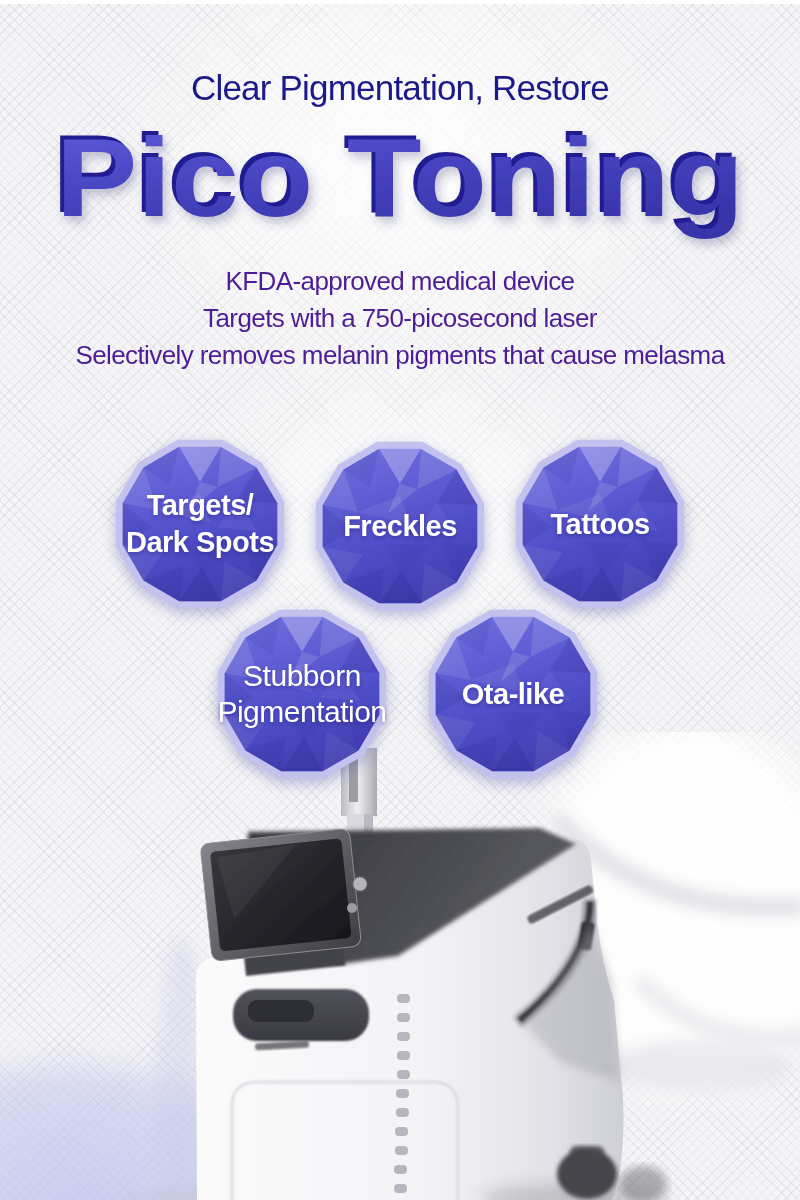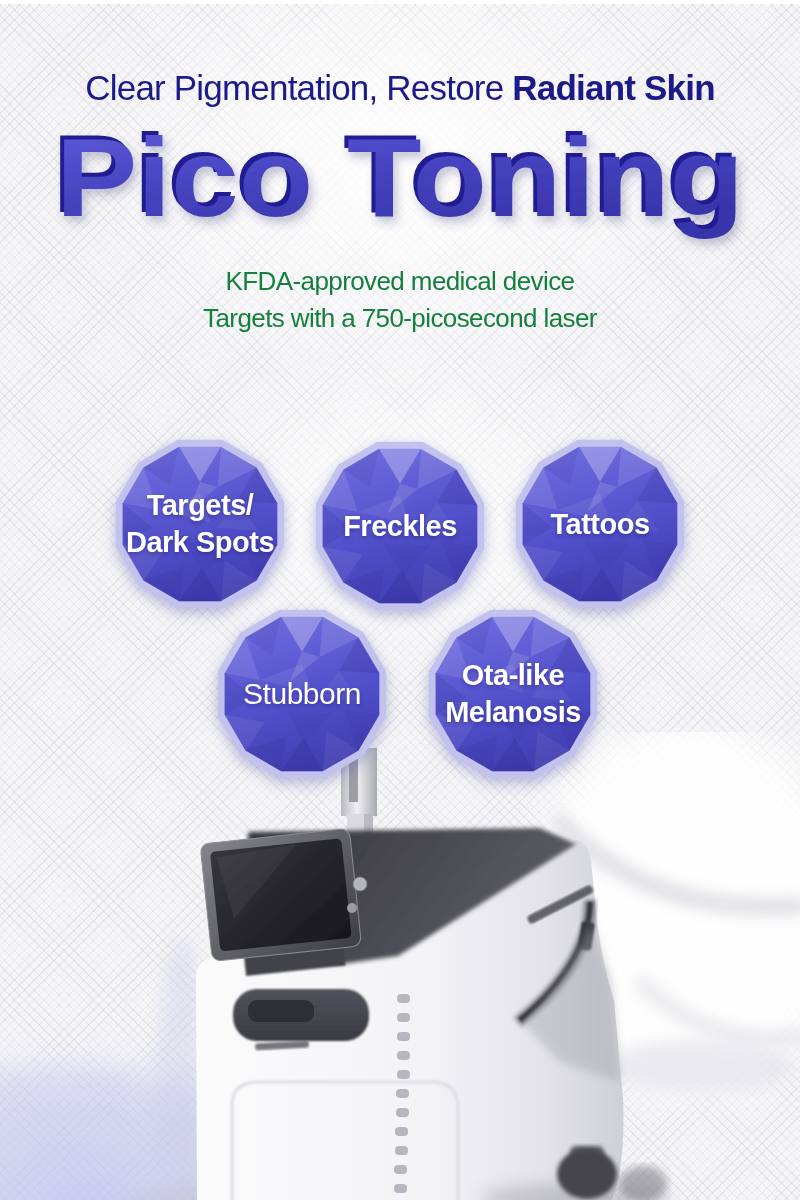--- a/index.html
+++ b/index.html
@@ -26,21 +26,21 @@
   .headline{
     position:absolute;top:60px;left:0;width:800px;height:48px;
     display:flex;align-items:center;justify-content:center;
     font-size:35px;letter-spacing:-0.8px;color:#1c1989;white-space:nowrap;
   }
   .headline .reg{font-weight:500;}
   .headline .strong{font-weight:800;margin-left:9px;}
   .title-svg{position:absolute;top:108px;left:0;}
   .desc{
     position:absolute;top:259px;left:0;width:800px;text-align:center;
-    font-size:26px;line-height:37px;font-weight:500;color:#15803d;letter-spacing:-0.6px;
+    font-size:26px;line-height:37px;font-weight:500;color:#4c1d95;letter-spacing:-0.6px;
   }
   .badge{position:absolute;width:176px;height:176px;}
   .badge .gem{position:absolute;inset:0;width:176px;height:176px;
     filter:drop-shadow(0 5px 7px rgba(84,84,170,.38));}
   .badge-label{
     position:absolute;inset:0;display:flex;flex-direction:column;align-items:center;justify-content:center;
     color:#ffffff;font-weight:700;font-size:29px;line-height:37px;letter-spacing:-0.5px;
     text-shadow:0 2px 4px rgba(25,25,95,.4);text-align:center;
   }
   .badge.b4 .badge-label{font-size:30px;font-weight:400;line-height:36px;}
@@ -50,21 +50,20 @@
 </head>
 <body>
 
 <div class="stage">
 
   <div class="bg-pattern"></div>
   <div class="bg-glow"></div>
 
   <div class="headline">
     <span class="reg">Clear Pigmentation, Restore</span>
-    <span class="strong">Radiant Skin</span>
   </div>
 
   <svg class="title-svg" width="800" height="158" viewBox="0 0 800 158">
     <defs>
       <linearGradient id="titleGrad" x1="0" y1="0" x2="0.55" y2="1">
         <stop offset="0" stop-color="#605ddc"></stop>
         <stop offset="0.5" stop-color="#4744c0"></stop>
         <stop offset="1" stop-color="#3734ab"></stop>
       </linearGradient>
       <filter id="titleShadow" x="-10%" y="-10%" width="120%" height="130%">
@@ -73,20 +72,21 @@
     </defs>
     <g filter="url(#titleShadow)" font-family="Liberation Sans, sans-serif" font-weight="bold" font-size="112" text-anchor="middle">
       <text x="396" y="100" textLength="688" lengthAdjust="spacingAndGlyphs" fill="#211e92">Pico Toning</text>
       <text x="400" y="104" textLength="688" lengthAdjust="spacingAndGlyphs" fill="url(#titleGrad)">Pico Toning</text>
     </g>
   </svg>
 
   <div class="desc">
     <div>KFDA-approved medical device</div>
     <div>Targets with a 750-picosecond laser</div>
+    <div>Selectively removes melanin pigments that cause melasma</div>
   </div>
 
   <svg class="hidden-defs" aria-hidden="true">
     <defs>
       <linearGradient id="gemGrad" x1="0.35" y1="0" x2="0.65" y2="1">
         <stop offset="0" stop-color="#6e6bdf"></stop>
         <stop offset="0.55" stop-color="#514fc9"></stop>
         <stop offset="1" stop-color="#403daf"></stop>
       </linearGradient>
       <g id="gem-symbol">
@@ -262,25 +262,25 @@
       <span>Freckles</span>
       <span></span>
     </div>
   </div>
   <div class="badge b4" style="left:214px;top:602px">
     <svg class="gem" viewBox="0 0 200 200">
         <use href="#gem-symbol"></use>
       </svg>
     <div class="badge-label">
       <span>Stubborn</span>
+      <span>Pigmentation</span>
     </div>
   </div>
   <div class="badge" style="left:425px;top:602px">
     <svg class="gem" viewBox="0 0 200 200">
         <use href="#gem-symbol"></use>
       </svg>
     <div class="badge-label">
       <span>Ota-like</span>
-      <span>Melanosis</span>
     </div>
   </div>
 
 </div>
 
 </body></html>

